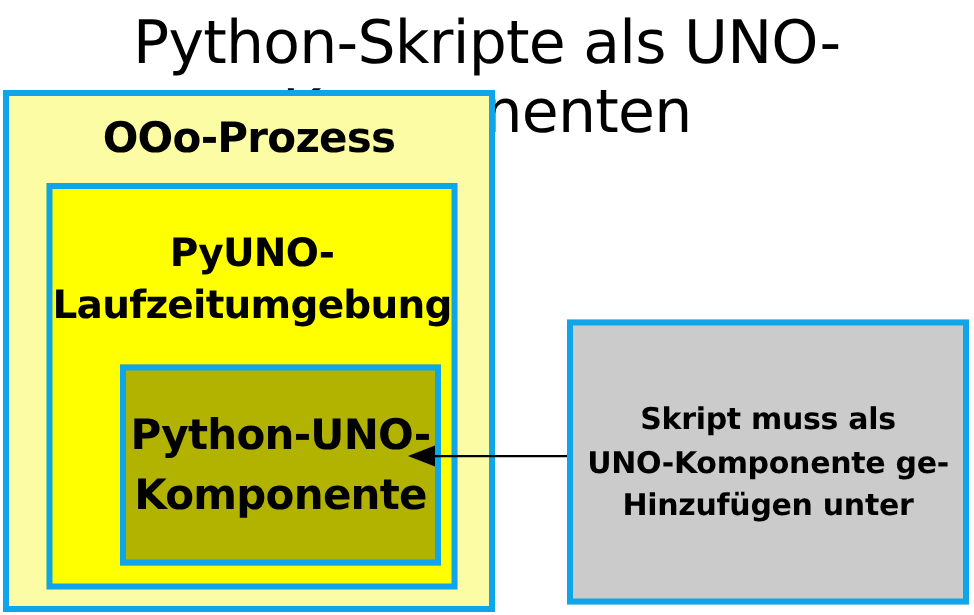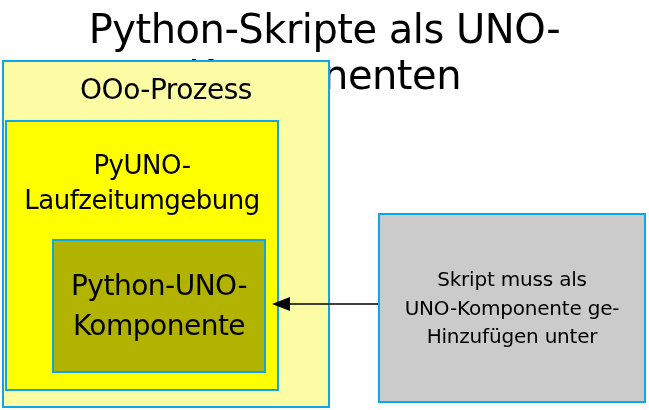--- a/index.html
+++ b/index.html
@@ -23,40 +23,41 @@
     top: 6px;
     margin: 0;
     text-align: center;
     font-size: 40px;
     font-weight: 500;
     letter-spacing: -0.5px;
   }
   .box {
     position: absolute;
     box-sizing: border-box;
-    border: 2px solid #0ea5e9;
+    border: 4px solid #0ea5e9;
+    font-weight: bold;
   }
   .outer-box {
     left: 2px;
     top: 60px;
     width: 328px;
     height: 348px;
     background: #fcfca4;
   }
   .outer-label {
     position: absolute;
     left: 0;
     right: 0;
     top: 11px;
     text-align: center;
     font-size: 28px;
     letter-spacing: -0.5px;
   }
   .runtime-box {
-    left: 1px;   
+    left: 25px;   
     top: 58px;    
     width: 274px;
     height: 271px;
     background: #ffff00;
   }
   .runtime-label {
     position: absolute;
     left: 0;
     right: 0;
     top: 26px;

